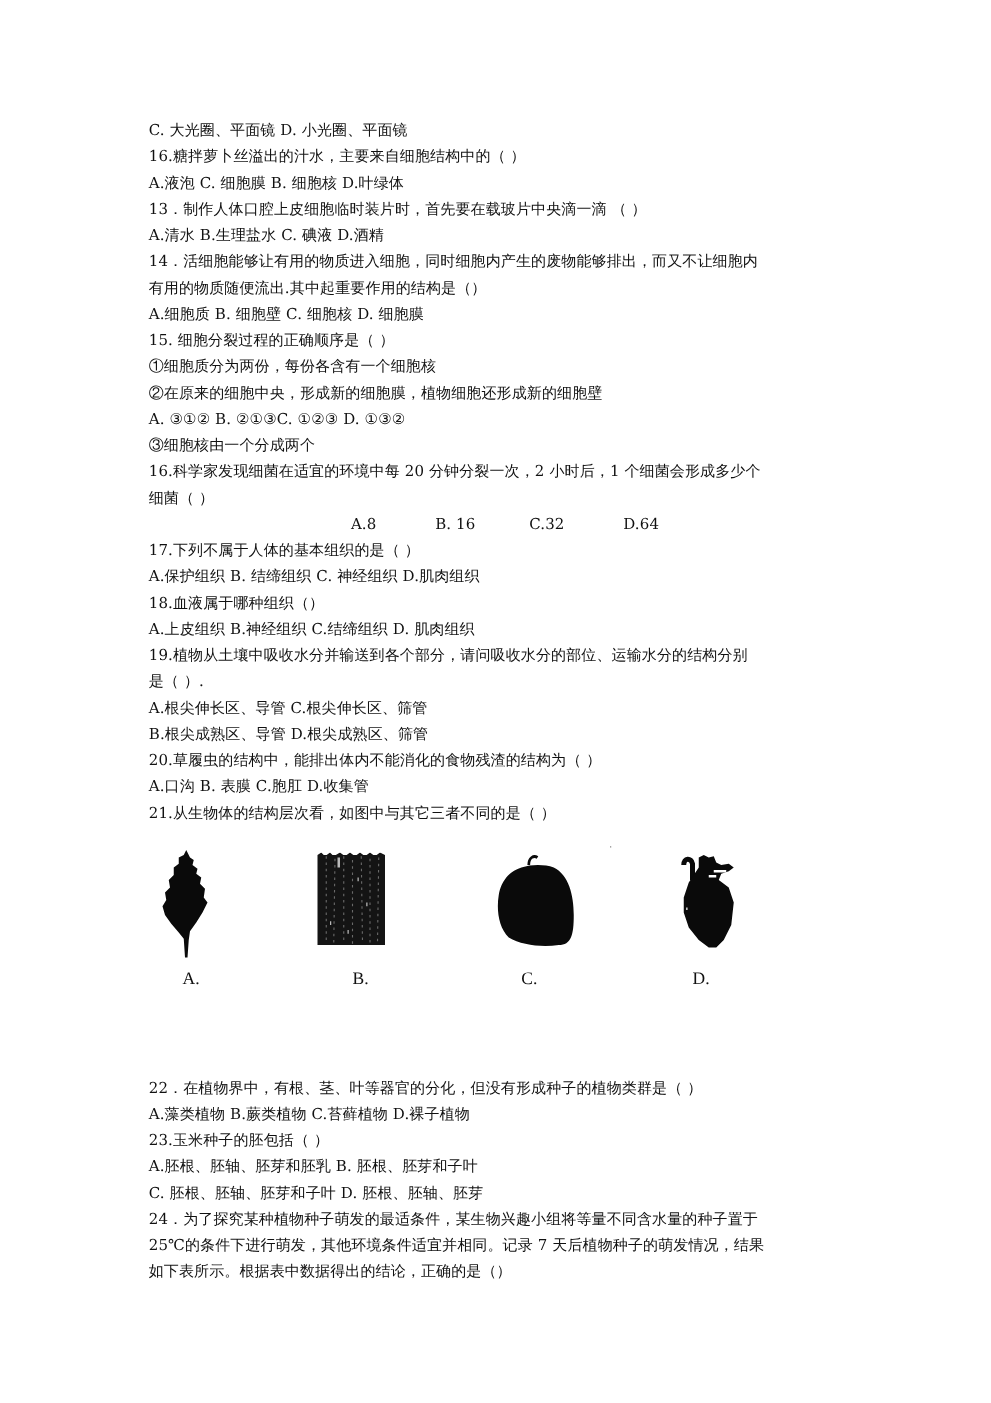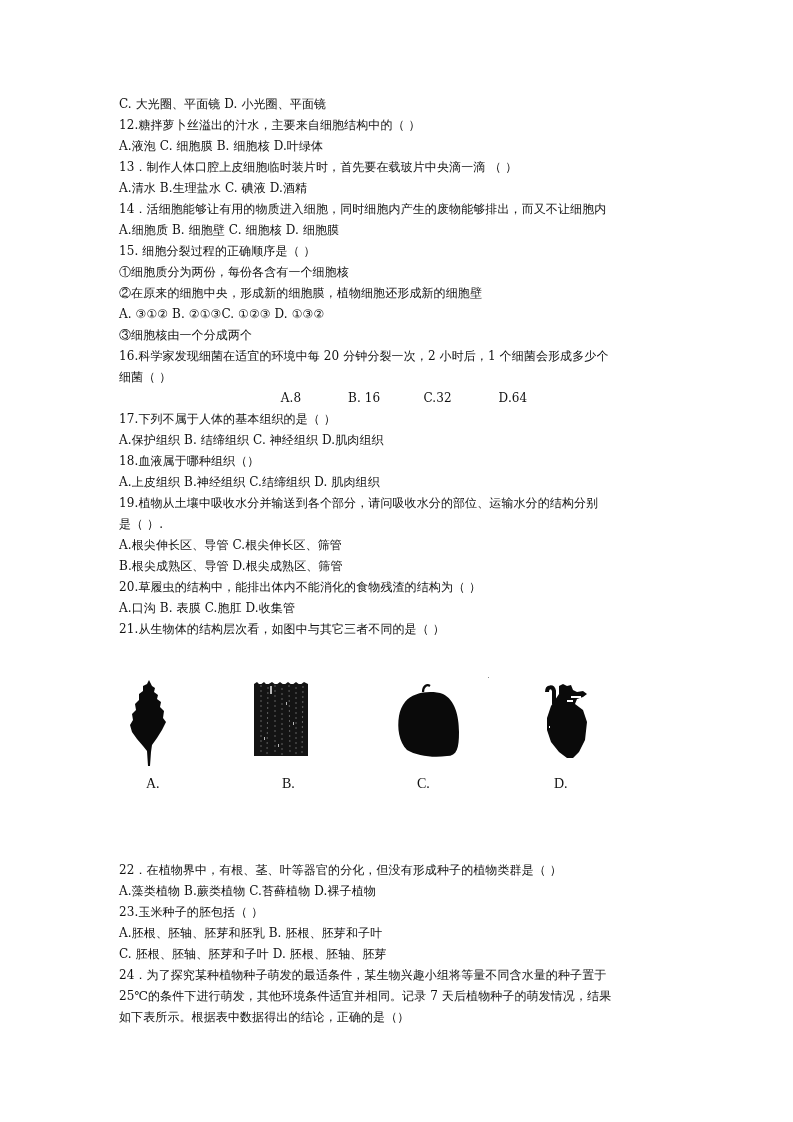--- a/index.html
+++ b/index.html
@@ -57,25 +57,26 @@
       background: #888;
     }
   </style>
 </head>
 <body>
 
 <div class="page">
 
   <div class="block" style="top:94px;">
     <div class="line">C.  大光圈、平面镜 D. 小光圈、平面镜</div>
-    <div class="line">12.糖拌萝卜丝溢出的汁水，主要来自细胞结构中的（  ）</div>
+    <div class="line">16.糖拌萝卜丝溢出的汁水，主要来自细胞结构中的（  ）</div>
     <div class="line">A.液泡 C.  细胞膜 B.  细胞核 D.叶绿体</div>
     <div class="line">13．制作人体口腔上皮细胞临时装片时，首先要在载玻片中央滴一滴  （  ）</div>
     <div class="line">A.清水 B.生理盐水 C.  碘液  D.酒精</div>
     <div class="line">14．活细胞能够让有用的物质进入细胞，同时细胞内产生的废物能够排出，而又不让细胞内</div>
+    <div class="line">有用的物质随便流出.其中起重要作用的结构是（）</div>
     <div class="line">A.细胞质 B.  细胞壁  C.  细胞核 D.  细胞膜</div>
     <div class="line">15.  细胞分裂过程的正确顺序是（  ）</div>
     <div class="line">①细胞质分为两份，每份各含有一个细胞核</div>
     <div class="line">②在原来的细胞中央，形成新的细胞膜，植物细胞还形成新的细胞壁</div>
     <div class="line">A. ③①② B. ②①③C. ①②③ D. ①③②</div>
     <div class="line">③细胞核由一个分成两个</div>
     <div class="line">16.科学家发现细菌在适宜的环境中每 20 分钟分裂一次，2 小时后，1 个细菌会形成多少个</div>
     <div class="line">细菌（  ）</div>
     <div class="line" style="white-space:pre;text-align:center;">A.8            B. 16           C.32            D.64</div>
     <div class="line">17.下列不属于人体的基本组织的是（  ）</div>

